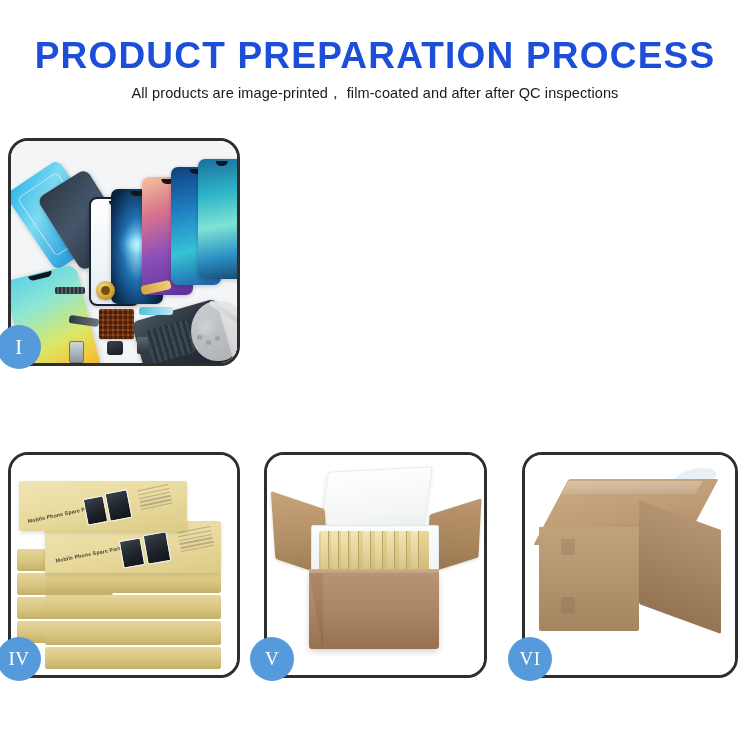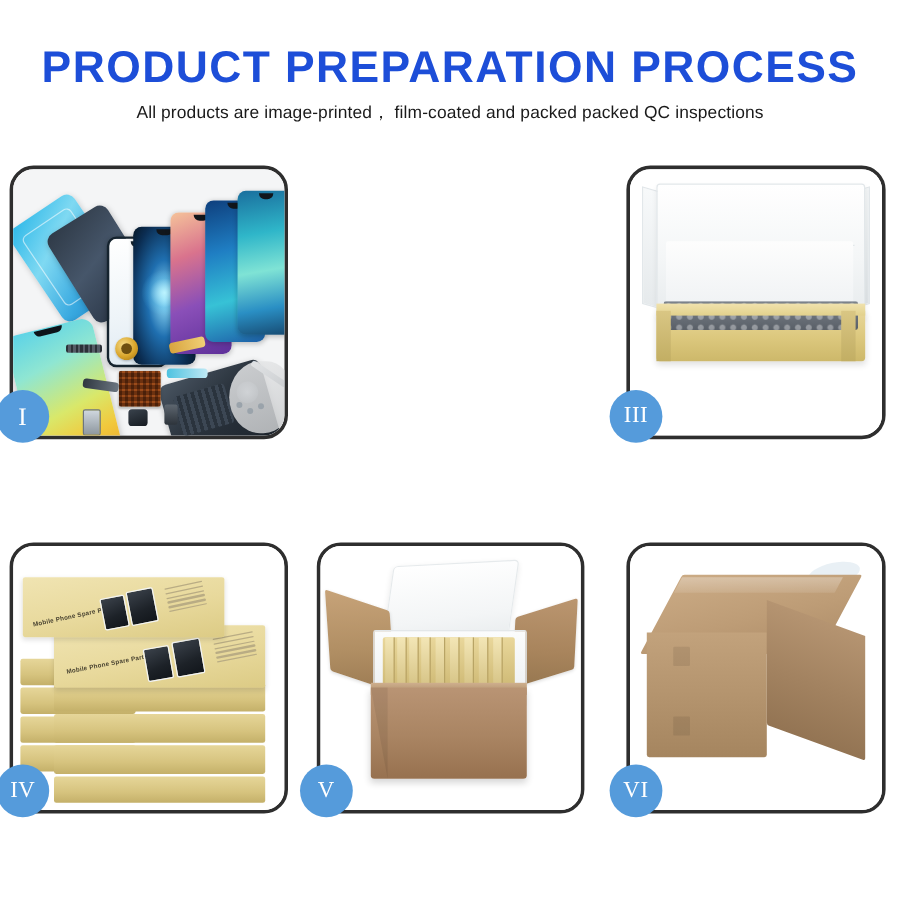--- a/index.html
+++ b/index.html
@@ -270,21 +270,21 @@
   .glint{position:absolute;right:18px;top:14px;width:44px;height:18px;border-radius:50%;
     background:rgba(225,235,242,.75);transform:rotate(-12deg);}
 </style>
 </head>
 <body>
 
 <div class="page">
 
   <div class="header">
     <h1 class="title">PRODUCT PREPARATION PROCESS</h1>
-    <p class="subtitle">All products are image-printed， film-coated and packed packed QC inspections</p>
+    <p class="subtitle">All products are image-printed， film-coated and after after QC inspections</p>
   </div>
 
   <div class="grid">
 
     <div class="panel p1">
       <div class="inner">
         <div class="s1">
           <div class="film"></div>
           <div class="backp"></div>
           <div class="ph glass">
@@ -321,36 +321,20 @@
               <span></span>
               <span></span>
               <span></span>
             </div>
         </div>
       </div>
       <div class="badge">I</div>
     </div>
 
 
-    <div class="panel p3">
-      <div class="inner">
-        <div class="s3">
-          <div class="lidflapL"></div>
-          <div class="lidflapR"></div>
-          <div class="lid3"></div>
-          <div class="foam3"></div>
-          <div class="tray3"></div>
-          <div class="tray3in"></div>
-          <div class="tray3lip"></div>
-          <div class="tray3edgeL"></div>
-          <div class="tray3edgeR"></div>
-        </div>
-      </div>
-      <div class="badge narrow">III</div>
-    </div>
 
     <div class="panel p4">
       <div class="inner">
         <div class="s4">
           <div class="stack">
 
             <div class="bx bxside" style="left:0;top:72px;width:96px;height:22px;"></div>
             <div class="bx bxside" style="left:0;top:96px;width:96px;height:22px;"></div>
             <div class="bx bxside" style="left:0;top:120px;width:96px;height:22px;"></div>
             <div class="bx bxside" style="left:0;top:144px;width:96px;height:22px;"></div>

